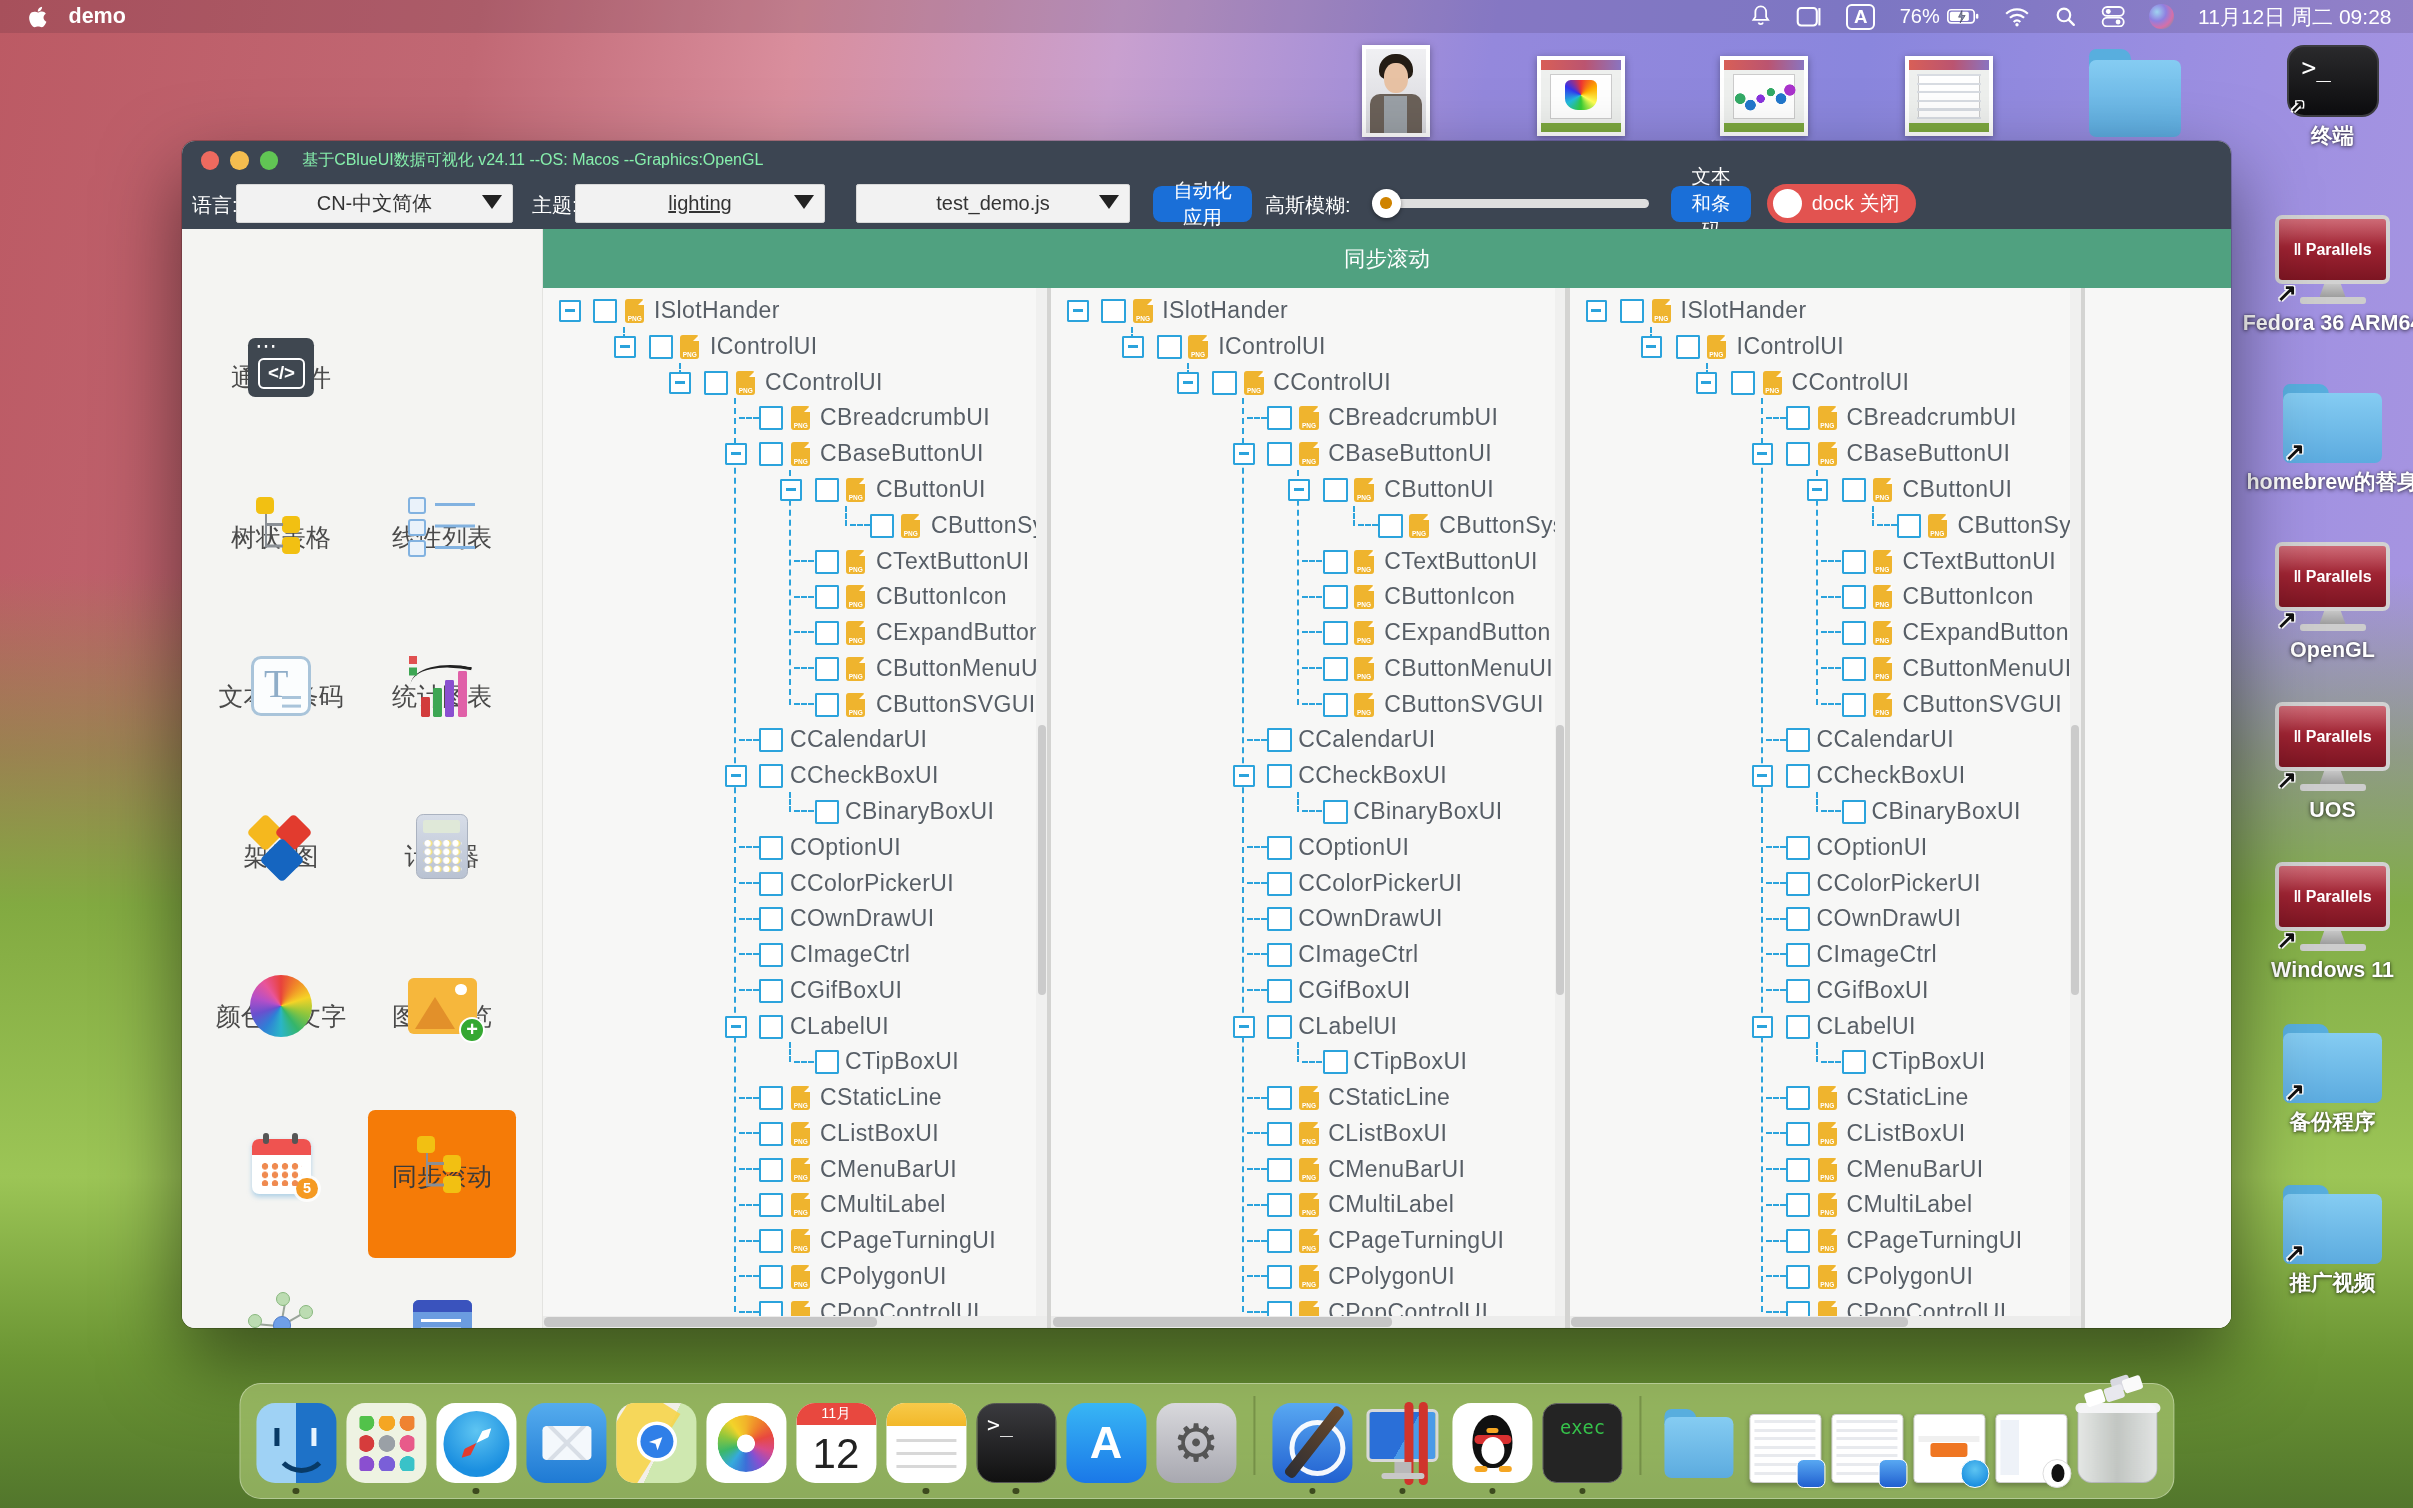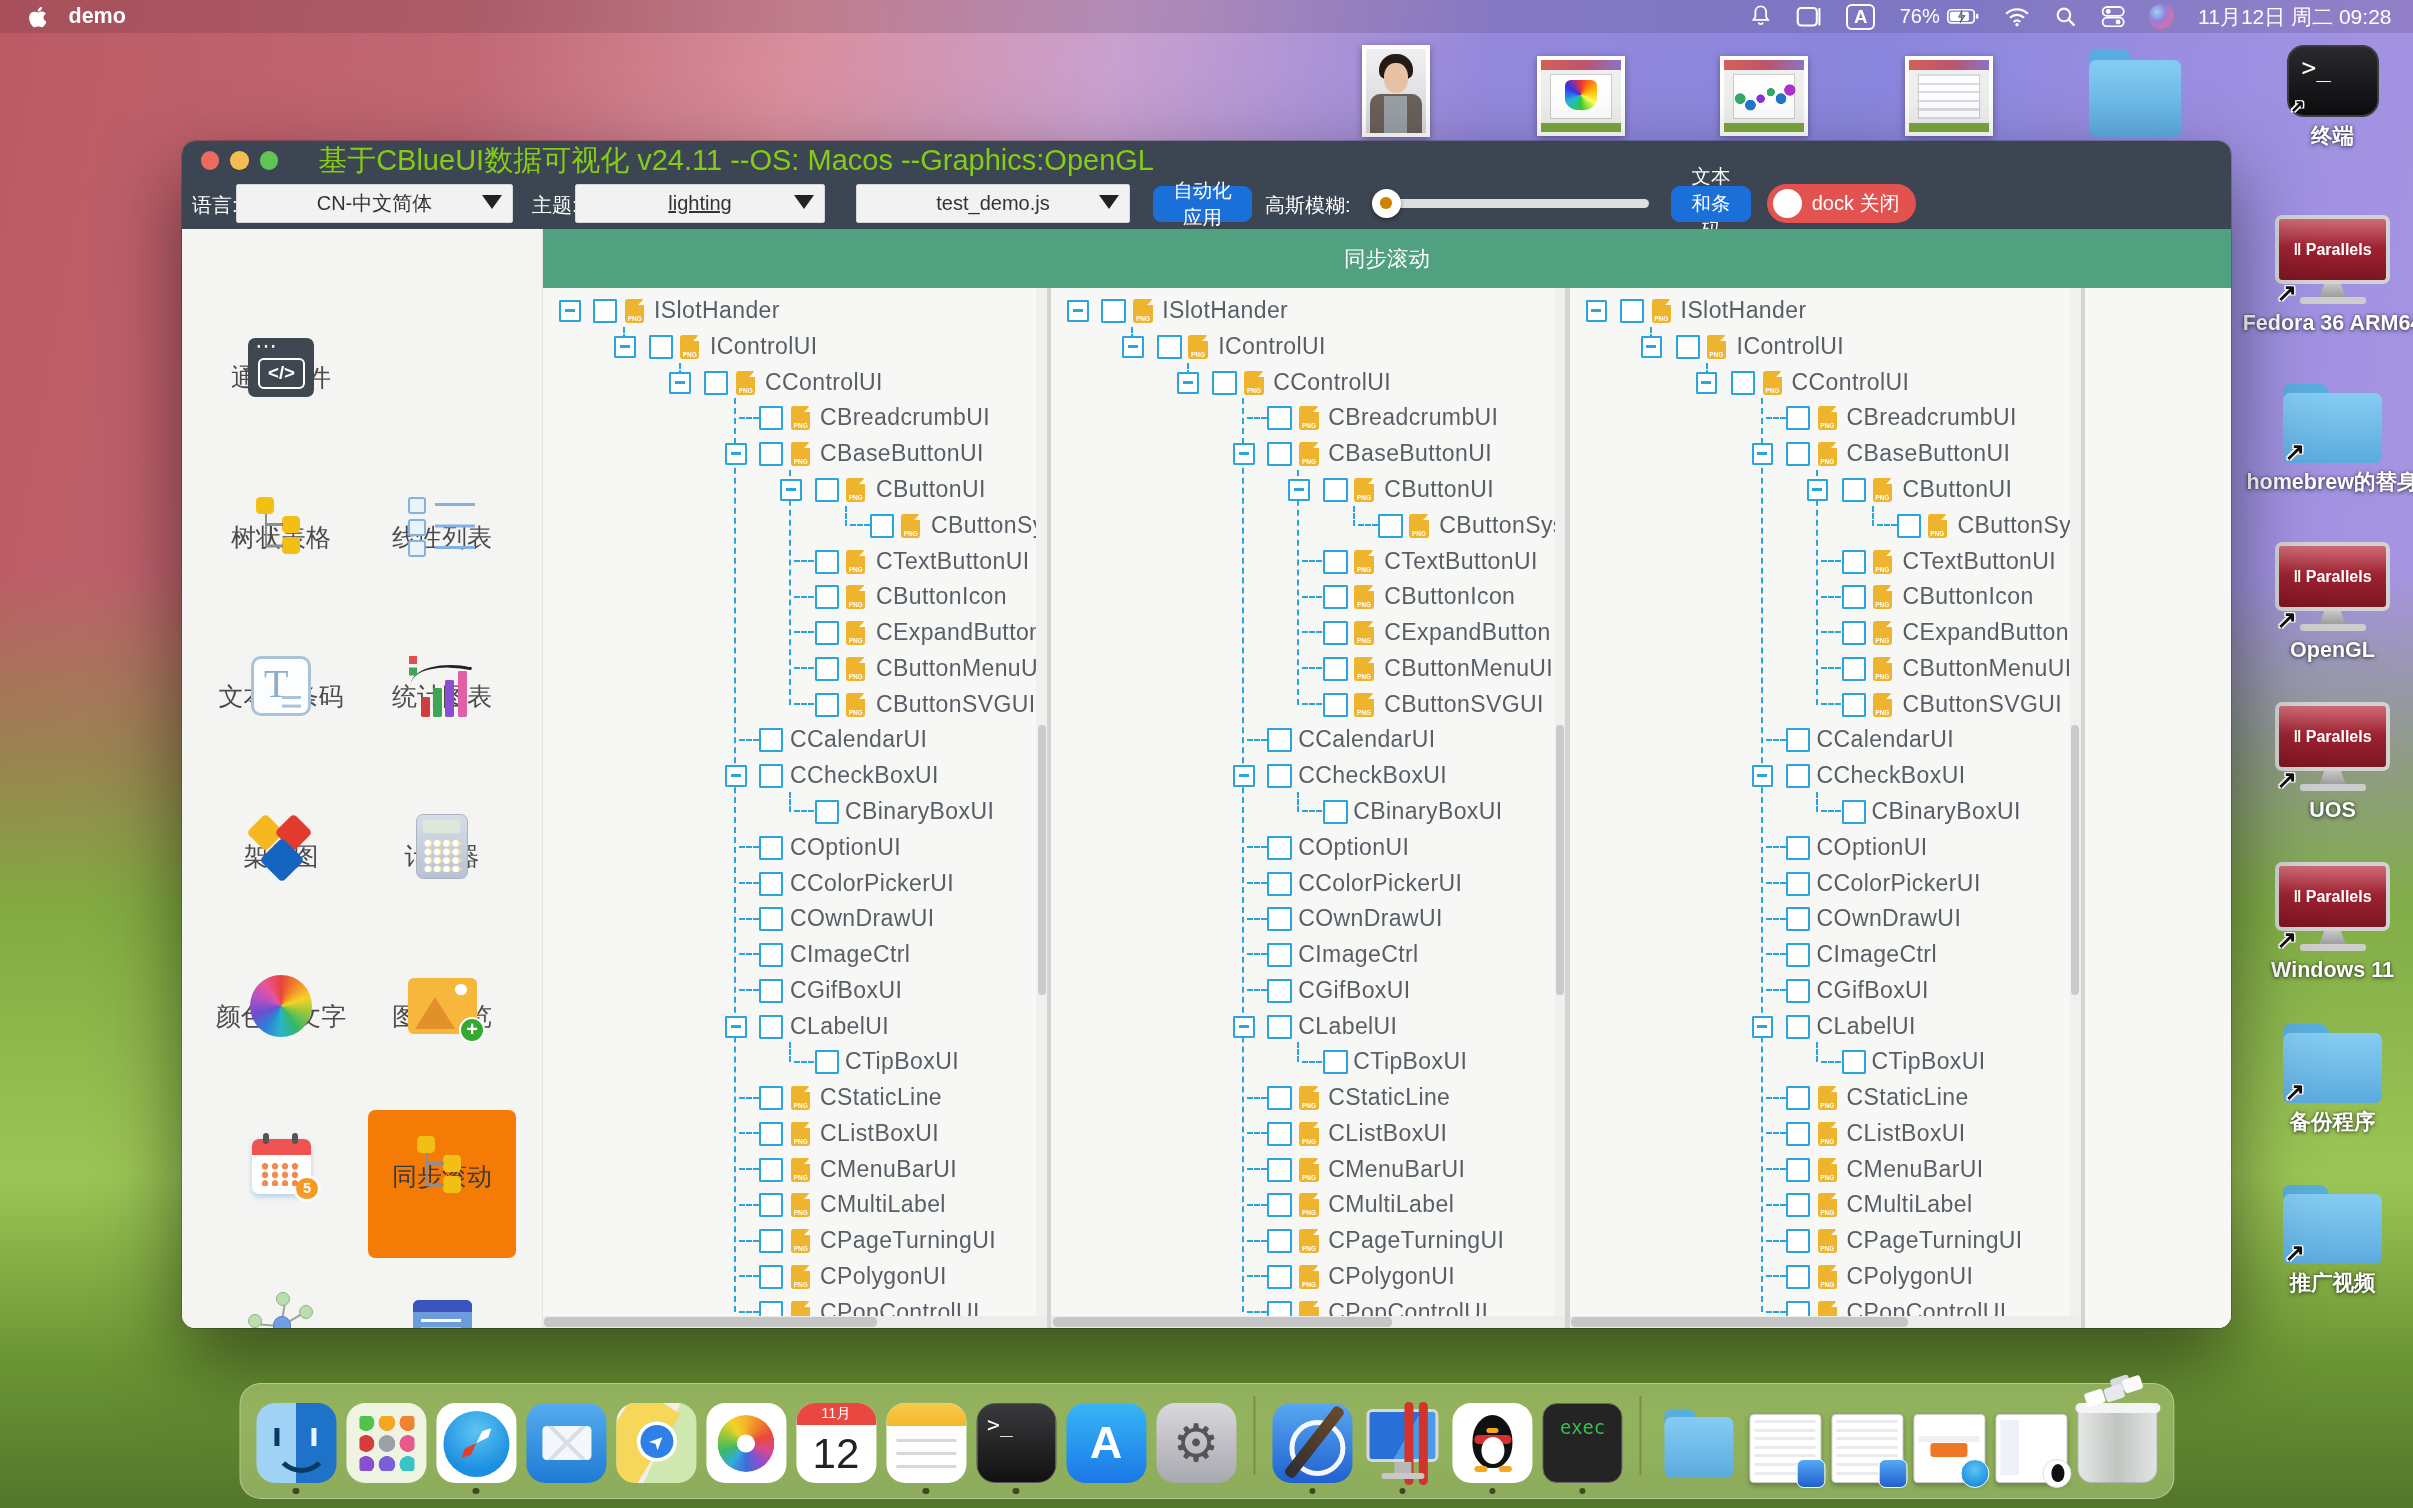--- a/index.html
+++ b/index.html
@@ -74,21 +74,21 @@
     clip-path:polygon(18% 0,82% 0,100% 100%,0 100%); }
   .pmon-base { width:66px; height:6.5px; margin:0 auto; background:#cdcdcd; border-radius:2.9px; }
   .ic-folder-desk { position:relative; width:99px; height:79px; }
   
   .window { position:absolute; left:182px; top:141px; width:2049px; height:1187px; border-radius:13px;
     box-shadow:0 32px 79px rgba(0,0,0,.5), 0 0 0 0.7px rgba(0,0,0,.25); overflow:hidden; background:#f6f6f5; }
   .win-head { position:absolute; left:0; top:0; width:100%; height:88px; background:#3c4552; }
   .titlebar { height:39px; display:flex; align-items:center; padding-left:18.7px; }
   .tl { width:18.7px; height:18.7px; border-radius:50%; margin-right:10.8px; }
   .tl-red{ background:#ee6a5f; } .tl-yel{ background:#f5bd4f; } .tl-grn{ background:#61c554; }
-  .win-title { color:#84cc16; font-size:29px; margin-left:29px; white-space:nowrap; }
+  .win-title { color:#86efac; font-size:16px; margin-left:13px; white-space:nowrap; }
   .toolbar { position:absolute; left:0; top:39px; width:100%; height:49px; }
   .tb-label { position:absolute; color:#fff; font-size:20px; top:11.5px; }
   .dd { position:absolute; top:3.6px; height:39px; background:#f2f2f2; border:1.4px solid #d8d8d8; border-radius:2.2px;
     display:flex; align-items:center; justify-content:center; font-size:20px; color:#333; }
   .dd .ddv { flex:1; text-align:center; }
   .dd .caret { position:absolute; right:10px; top:10px; width:0; height:0;
     border-left:10px solid transparent; border-right:10px solid transparent; border-top:14.4px solid #222; }
   .tb-btn { position:absolute; top:5.7px; height:36px; background:#1a6fd8; color:#fff; border:none; border-radius:8.6px;
     font-size:19.4px; padding:0 14.4px; display:flex; align-items:center; justify-content:center; }
   .slider { position:absolute; top:18.7px; width:273px; height:9.3px; background:#dedede; border-radius:5px; }

